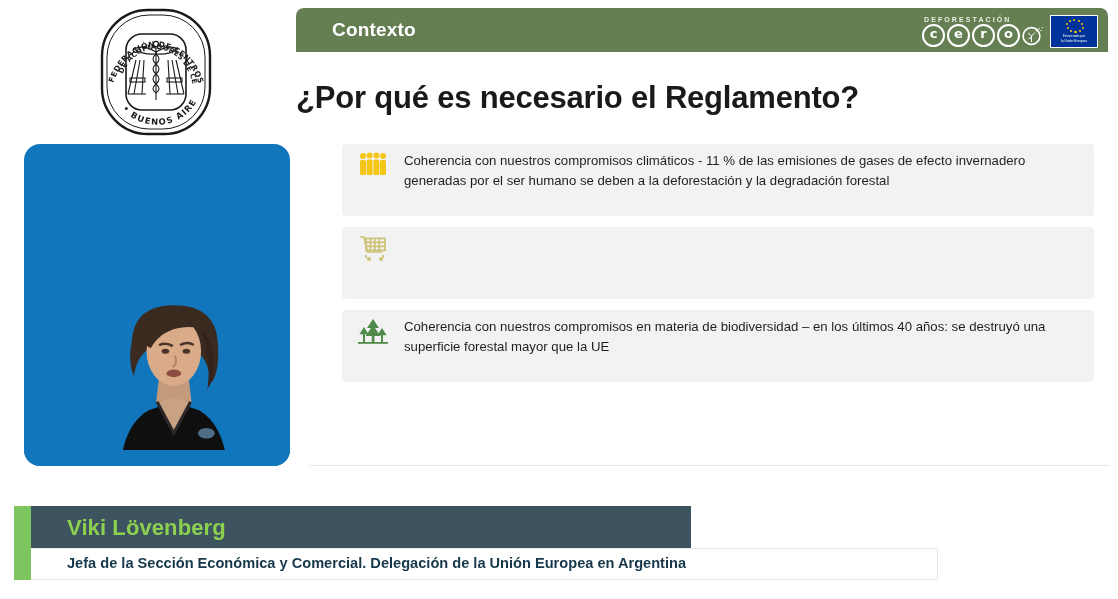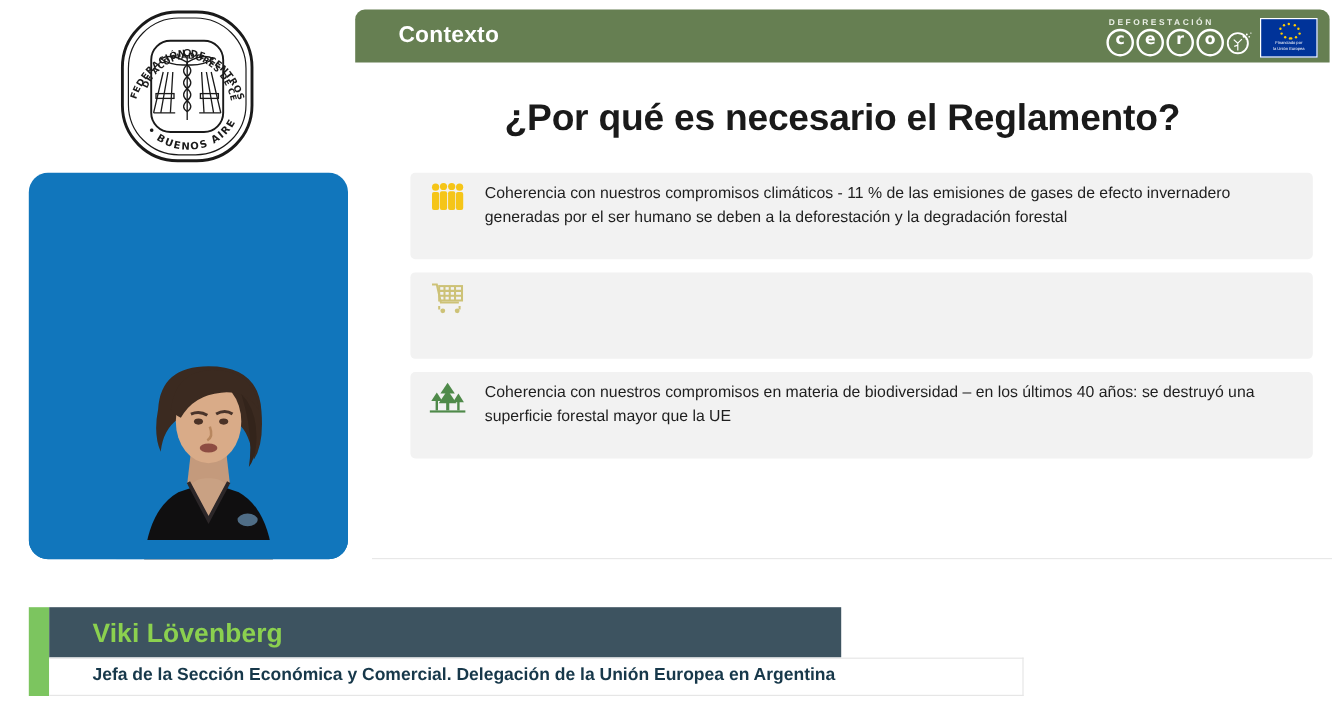--- a/index.html
+++ b/index.html
@@ -50,54 +50,54 @@
     width:46px;height:31px;background:#003399;border:1px solid #ffffff;
     display:flex;flex-direction:column;align-items:center;justify-content:center;
   }
   .eu-stars{position:relative;width:20px;height:14px;}
   .eu-stars span{
     position:absolute;width:2.4px;height:2.4px;background:#ffcc00;border-radius:50%;
   }
   .eu-cap{font-size:3.4px;color:#ffffff;line-height:4.2px;text-align:center;margin-top:1px;}
 
   .slide-h1{
-    position:absolute;left:0;top:72px;width:812px;text-align:center;
+    position:absolute;left:0;top:72px;width:812px;text-align:left;
     font-size:31px;font-weight:bold;color:#1a1a1a;letter-spacing:-.2px;
   }
 
   .rows{position:absolute;left:46px;top:136px;width:752px;}
   .row{
     display:flex;align-items:flex-start;background:#f2f2f2;
     border-radius:4px;margin-bottom:11px;min-height:58px;padding:7px 0;
   }
   .row-icon{
     width:62px;flex:0 0 62px;display:flex;align-items:center;justify-content:center;
   }
   .row-text{
     flex:1 1 auto;padding-right:14px;font-size:13.2px;line-height:20px;color:#1f1f1f;
   }
 
   .divider{
     position:absolute;left:310px;top:465px;width:800px;height:1px;background:#e8e8e8;
   }
 
   
-  .namebar{position:absolute;left:24px;top:506px;width:908px;height:74px;}
+  .namebar{position:absolute;left:14px;top:506px;width:908px;height:74px;}
   .namebar .accent{
     position:absolute;left:0;top:0;width:17px;height:74px;background:#7cc55f;
   }
   .namebar .top{
     position:absolute;left:17px;top:0;width:660px;height:42px;background:#3d5360;
   }
   .namebar .top .nm{
     position:absolute;left:36px;top:9px;font-size:22px;font-weight:bold;
     color:#8bd14f;letter-spacing:.1px;
   }
   .namebar .bot{
-    position:absolute;left:17px;top:42px;width:812px;height:32px;background:#ffffff;
+    position:absolute;left:17px;top:42px;width:907px;height:32px;background:#ffffff;
     border:1px solid #e6e6e6;border-left:none;box-sizing:border-box;
   }
   .namebar .bot .role{
     position:absolute;left:36px;top:6px;font-size:14.6px;font-weight:bold;color:#17384a;
   }
 </style>
 </head>
 <body>
 
 <div class="stage">

